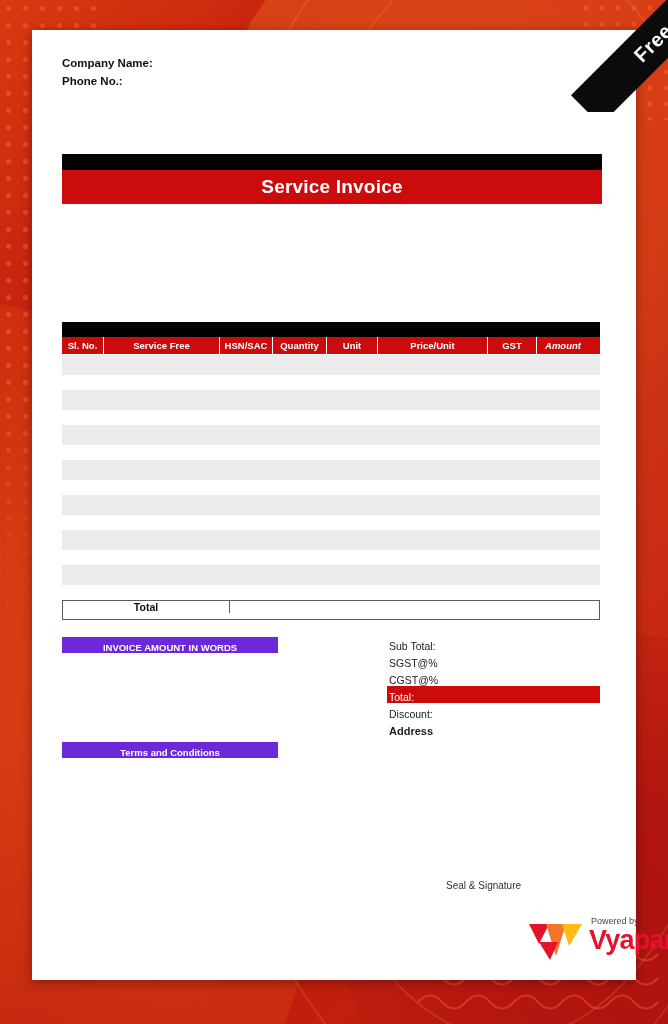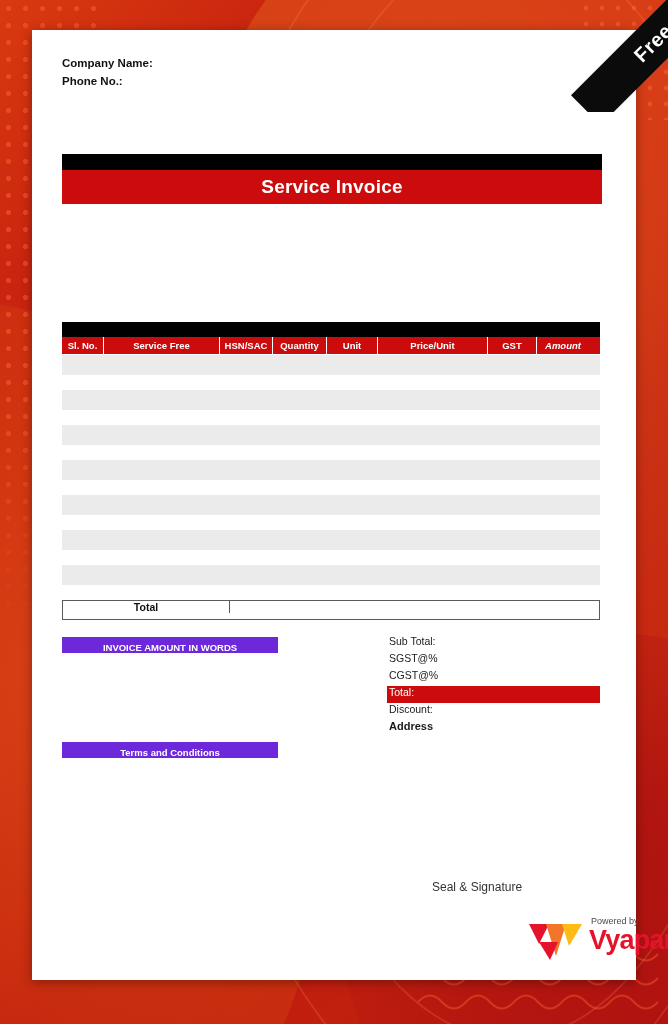--- a/index.html
+++ b/index.html
@@ -212,38 +212,38 @@
     font-weight: bold;
   }
   #amount-words-label { top: 607px; }
   #terms-label { top: 712px; }
 
   
   #summary { position: absolute; left: 355px; top: 605px; width: 213px; }
   #summary .srow {
     height: 17px;
     display: flex;
-    align-items: flex-start;
+    align-items: flex-end;
     font-size: 10.5px;
     color: #1a1a1a;
     padding-left: 2px;
   }
   #summary .srow.highlight {
     background: #cc0c0c;
     color: #ffffff;
     font-weight: normal;
   }
   #summary .srow.received { font-weight: bold; font-size: 11px; }
 
   
   #seal {
     position: absolute;
-    left: 400px;
+    left: 414px;
     top: 850px;
-    font-size: 12px;
+    font-size: 10px;
     color: #333;
     text-align: right;
   }
 
   
   #vyapar { position: absolute; left: 497px; top: 886px; width: 122px; height: 48px; }
   #vyapar .powered {
     position: absolute;
     left: 62px; top: 0;
     font-size: 9px;

